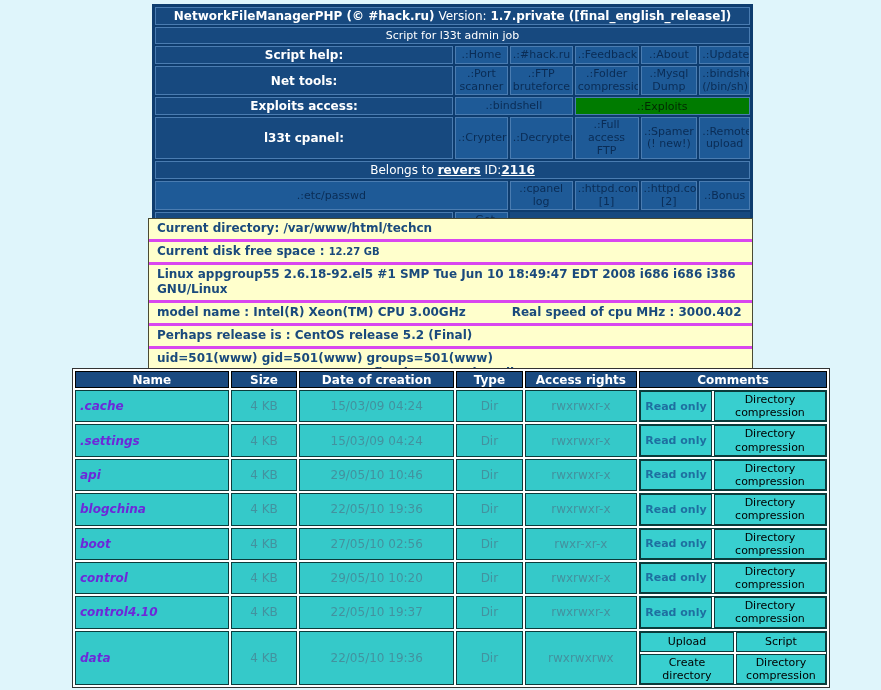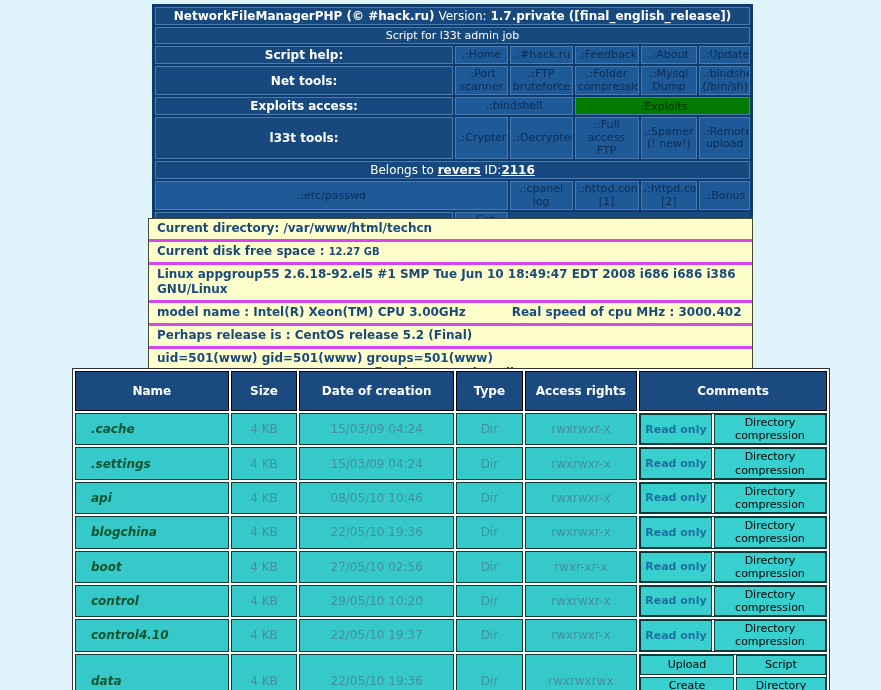--- a/index.html
+++ b/index.html
@@ -52,27 +52,27 @@
 
   
   table.ftable {
     position:absolute; left:72px; top:368px;
     width:758px; table-layout:fixed;
     border-collapse:separate; border-spacing:2px;
     background:#FFFFFF; border:1px solid #333333;
   }
   .ftable th {
     background:#1A4A80; color:#FFFFFF; font-weight:bold; font-size:12px;
-    border:1px solid #000; height:17px; padding:12px 2px;
+    border:1px solid #000; height:17px; padding:0 2px;
   }
   .ftable td {
     background:#35C9C9; border:1px solid #0B3B3B;
     font-size:12px; height:20px; padding:0 2px; overflow:hidden;
   }
-  .ftable td.fname { font-weight:bold; font-style:italic; color:#14532d; text-align:left; padding-left:15px; cursor:pointer; }
+  .ftable td.fname { font-weight:bold; font-style:italic; color:#6d28d9; text-align:left; padding-left:4px; cursor:pointer; }
   .ftable td.fval  { color:#43929F; text-align:center; }
   .ftable td.fcomments { background:#FFFFFF; padding:0; }
   .btnrow { display:flex; gap:2px; height:100%; }
   .fbtn {
     background:#38CFCF; border:1px solid #0B3B3B;
     font-size:11px; color:#000; text-align:center;
     padding:1px 3px; cursor:pointer; line-height:1.2;
     display:flex; align-items:center; justify-content:center;
   }
   .btnrow .fbtn:nth-child(1) { flex:0 0 72px; }
@@ -115,21 +115,21 @@
     <td class="hbtn">.:Folder compression</td>
     <td class="hbtn">.:Mysql Dump</td>
     <td class="hbtn">.:bindshell (/bin/sh)</td>
   </tr>
   <tr>
     <td class="hlabel">Exploits access:</td>
     <td class="hbtn" colspan="2">.:bindshell</td>
     <td class="hbtn-green" colspan="3">.:Exploits</td>
   </tr>
   <tr>
-    <td class="hlabel">l33t tools:</td>
+    <td class="hlabel">l33t cpanel:</td>
     <td class="hbtn">.:Crypter</td>
     <td class="hbtn">.:Decrypter</td>
     <td class="hbtn">.:Full access FTP</td>
     <td class="hbtn">.:Spamer (! new!)</td>
     <td class="hbtn">.:Remote upload</td>
   </tr>
   <tr>
     <td class="belongs" colspan="6"><span>Belongs to </span><a>revers</a><span> ID:</span><a>2116</a></td>
   </tr>
   <tr style="height:28px;">
@@ -199,21 +199,21 @@
         <td class="fcomments">
           <div class="btnrow">
             <div class="fbtn readonly">Read only</div>
             <div class="fbtn">Directory compression</div>
           </div>
         </td>
       </tr>
       <tr>
         <td class="fname">api</td>
         <td class="fval">4 KB</td>
-        <td class="fval">08/05/10 10:46</td>
+        <td class="fval">29/05/10 10:46</td>
         <td class="fval">Dir</td>
         <td class="fval">rwxrwxr-x</td>
         <td class="fcomments">
           <div class="btnrow">
             <div class="fbtn readonly">Read only</div>
             <div class="fbtn">Directory compression</div>
           </div>
         </td>
       </tr>
       <tr>

